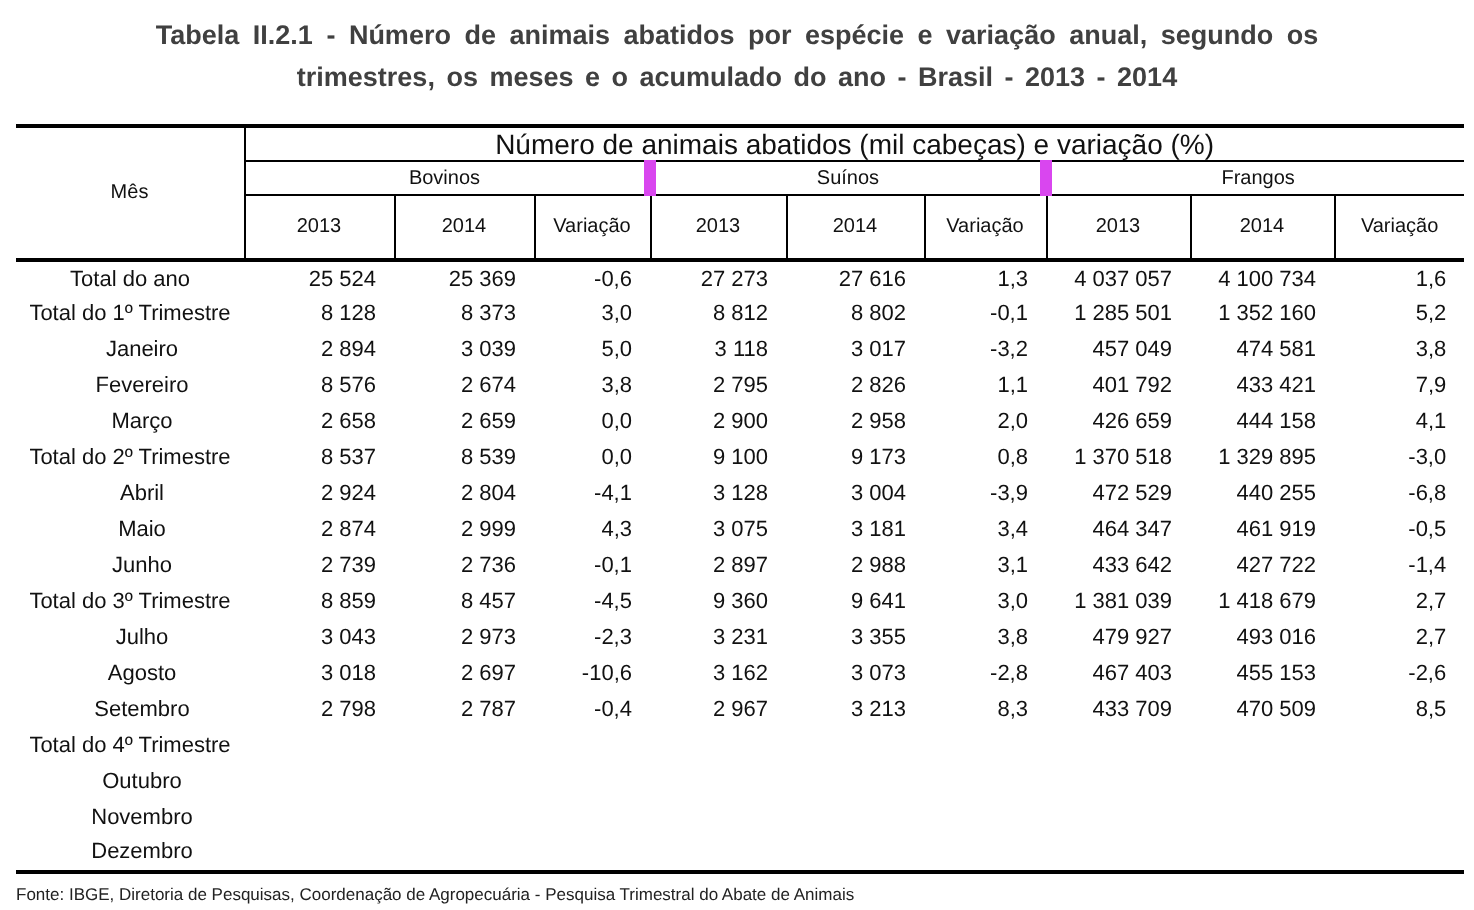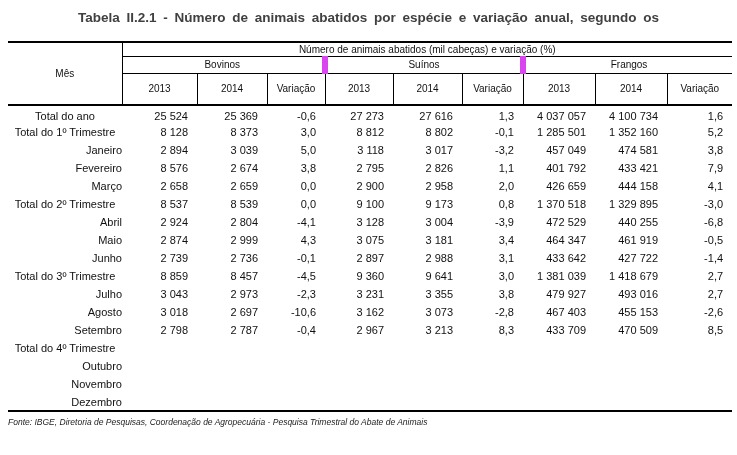--- a/index.html
+++ b/index.html
@@ -36,52 +36,52 @@
   }
   thead { border-bottom: 2px solid #000; }
   thead th {
     font-weight: normal;
     font-size: 10px;
     padding: 0;
     text-align: center;
     vertical-align: middle;
   }
   .th-mes     { border-right: 1px solid #000; }
-  .th-spanner { border-bottom: 1px solid #000; height: 14px; font-size: 10px; }
+  .th-spanner { border-bottom: 1px solid #000; height: 14px; font-size: 14px; }
   .th-group   { border-bottom: 1px solid #000; border-right: 6px solid #d946ef; height: 17px; }
   .th-group.last { border-right: none; }
   .th-sub     { border-right: 1px solid #000; height: 32px; }
   .th-sub.last { border-right: none; }
 
   tbody td {
     padding: 0;
     height: 18px;
     vertical-align: middle;
     white-space: nowrap;
   }
   tbody tr:first-child td { padding-top: 2px; }
-  td.row-label.month { text-align: right; padding-left: 12px; }
+  td.row-label.month { text-align: center; padding-left: 12px; }
   td.row-label.total { text-align: center; }
   td.num { text-align: right; padding-right: 9px; }
 
   .footer {
     margin: 4px 0 0 8px;
     font-size: 8.5px;
     line-height: 12.5px;
     color: #222;
-    font-style: italic;
   }
 </style>
 </head>
 <body>
 
 <div class="page">
 
   <div class="title">
     <div class="line1">Tabela II.2.1 - Número de animais abatidos por espécie e variação anual, segundo os</div>
+    <div class="line2">trimestres, os meses e o acumulado do ano - Brasil - 2013 - 2014</div>
   </div>
 
   <table class="data">
     <colgroup>
       <col style="width:114px">
         <col style="width:75px">
         <col style="width:70px">
         <col style="width:58px">
       <col style="width:68px">
         <col style="width:69px">

